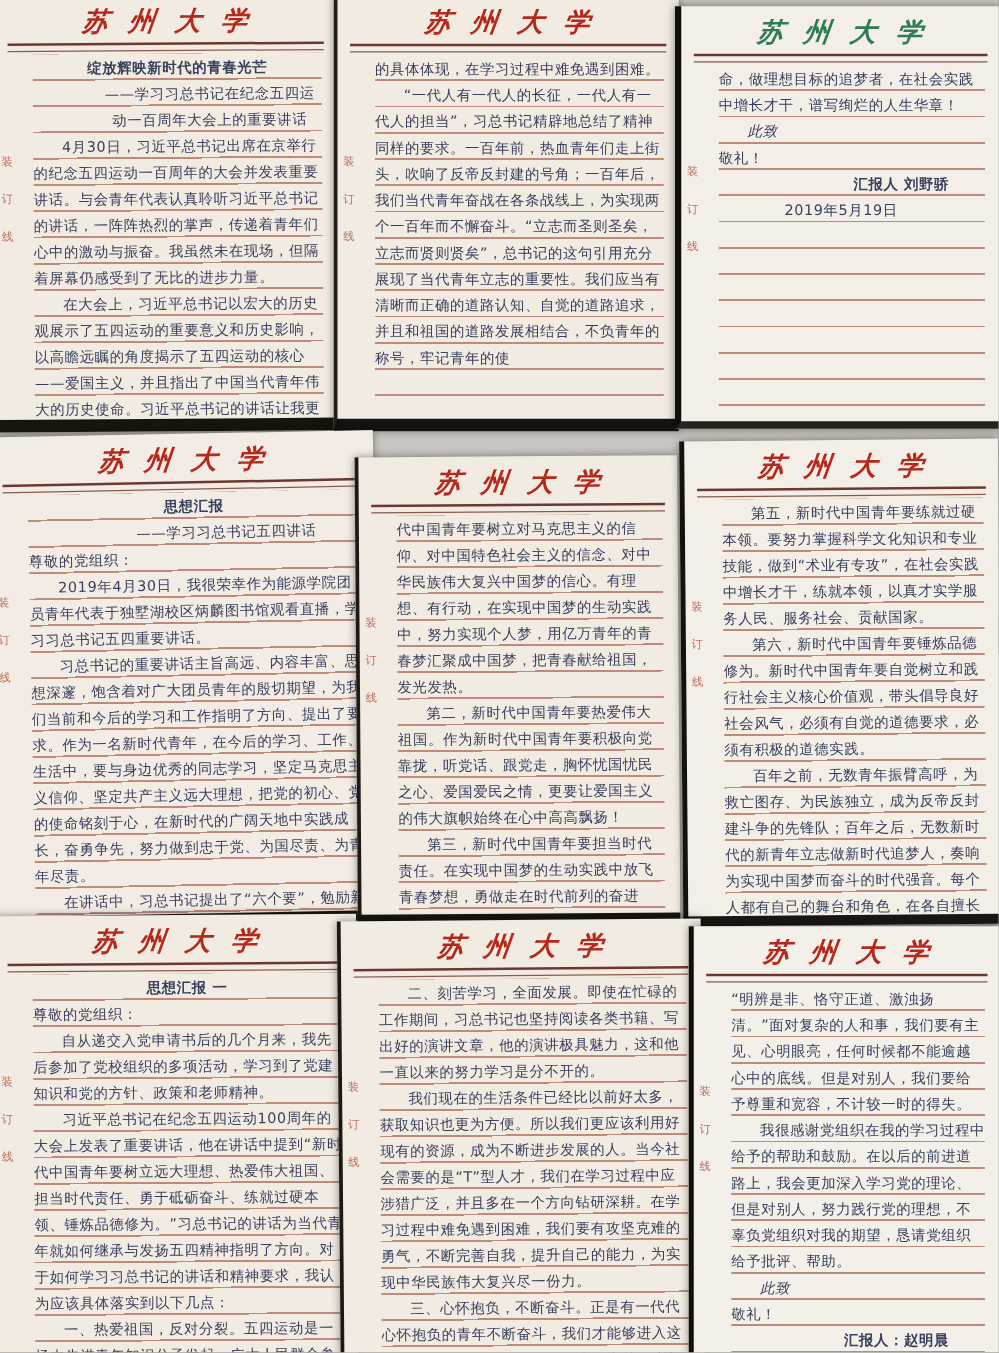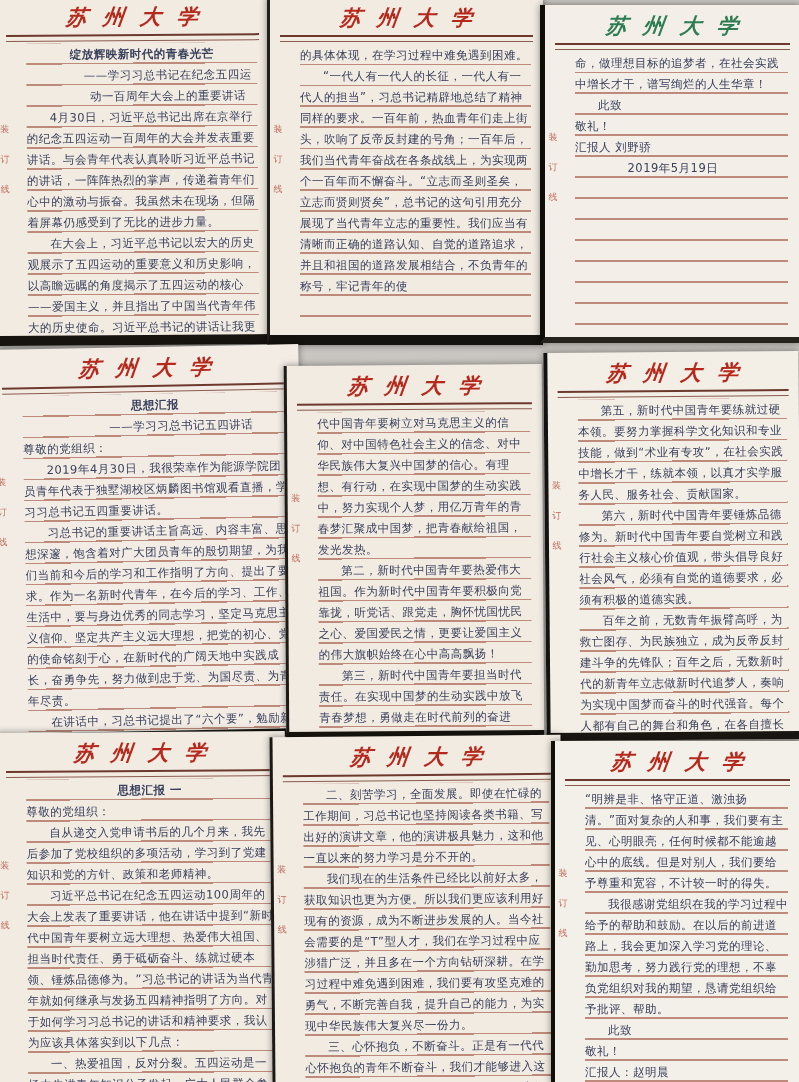--- a/index.html
+++ b/index.html
@@ -13,23 +13,23 @@
 
   .content{flex:1;margin:2px 12px 0 30px;padding-top:1px;overflow:hidden;
     font-size:11.5px;line-height:21px;color:#39405c;letter-spacing:.5px;
     background:repeating-linear-gradient(180deg,rgba(0,0,0,0) 0 19.5px,#bd8a7c 19.5px 21px);
     word-break:break-all;}
   .content .title{text-align:center;font-weight:bold;}
   .content .subtitle{text-align:center;padding-left:4.5em;}
   .content .salutation{}
   .content .para{text-indent:2em;}
   .content .para.noindent{text-indent:0;}
-  .content .closing-a{text-indent:2em;}
+  .content .closing-a{text-indent:2em;font-style:italic;}
   .content .closing-b{}
-  .content .sig{text-align:left;padding-right:2.5em;}
+  .content .sig{text-align:right;padding-right:2.5em;font-weight:bold;}
   .content .date{text-align:center;padding-right:1.5em;}
 
   .binding{position:absolute;left:3px;top:120px;writing-mode:vertical-rl;font-size:9px;color:#c06a5a;letter-spacing:30px;line-height:10px;}
 
   
   .p1{left:-3px;top:-4px;width:273px;height:349px;border-bottom:10px solid #17140f;transform:rotate(-.4deg);z-index:1;}
   .p2{left:267px;top:-3px;width:276px;height:348px;border-left:3px solid #221e18;border-bottom:10px solid #151310;z-index:1;}
   .p3{left:540px;top:5px;width:260px;height:338px;border-left:5px solid #0f0d0a;border-bottom:6px solid #26221c;background:#f3efe8;z-index:1;}
   .p3 .letterhead{color:#2e7d52;}
   .p4{left:-5px;top:347px;width:307px;height:392px;border-bottom:8px solid #1a1712;transform:rotate(-1.1deg);z-index:2;background:#f2ece5;}
@@ -155,21 +155,21 @@
     </div>
   </div>
 
   <div class="page p9">
     <div class="binding">装订线</div>
     <div class="inner">
       <div class="letterhead" style="color: rgb(181, 41, 28);">苏州大学</div>
       <div class="head-rule"></div>
       <div class="content">
           <div class="para noindent">“明辨是非、恪守正道、激浊扬清。”面对复杂的人和事，我们要有主见、心明眼亮，任何时候都不能逾越心中的底线。但是对别人，我们要给予尊重和宽容，不计较一时的得失。</div>
-          <div class="para">我很感谢党组织在我的学习过程中给予的帮助和鼓励。在以后的前进道路上，我会更加深入学习党的理论、勤加思考，努力践行党的理想，不辜负党组织对我的期望，恳请党组织给予批评、帮助。</div>
+          <div class="para">我很感谢党组织在我的学习过程中给予的帮助和鼓励。在以后的前进道路上，我会更加深入学习党的理论、但是对别人，努力践行党的理想，不辜负党组织对我的期望，恳请党组织给予批评、帮助。</div>
           <div class="closing-a">此致</div>
           <div class="closing-b">敬礼！</div>
           <div class="sig">汇报人：赵明晨</div>
         </div>
     </div>
   </div>
 
 </div>
 
 </body></html>

